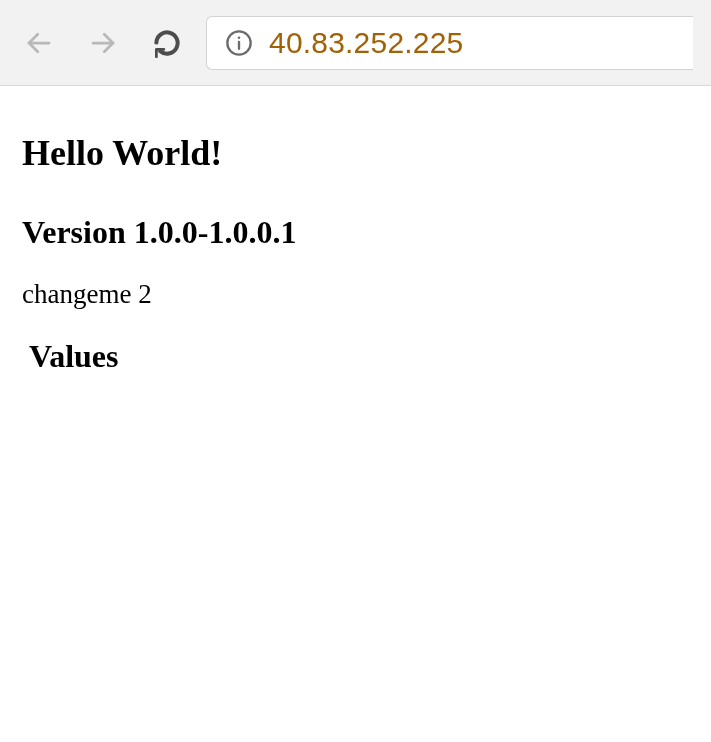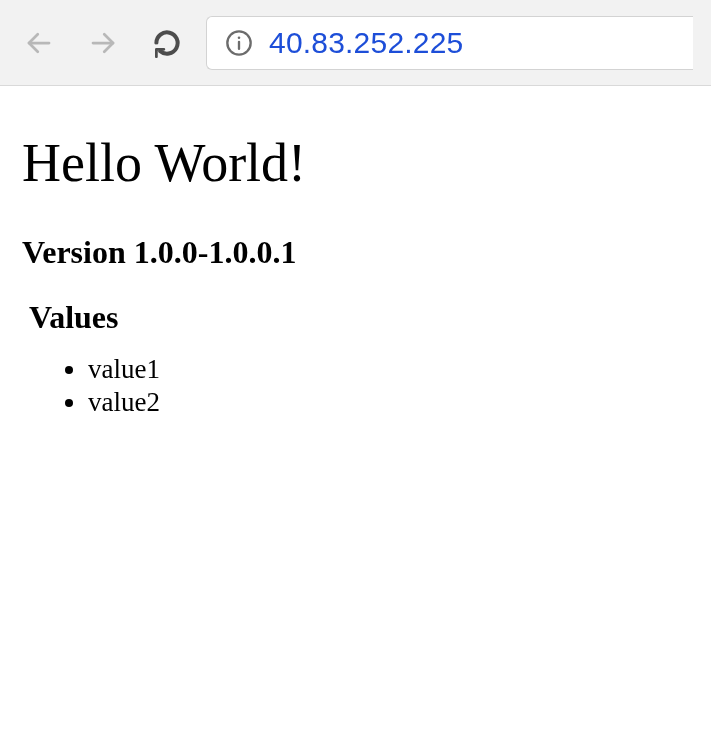--- a/index.html
+++ b/index.html
@@ -39,40 +39,40 @@
       display: flex;
       align-items: center;
       height: 54px;
       background: #ffffff;
       border: 1px solid #d3d3d3;
       border-right: none;
       border-radius: 6px 0 0 6px;
       padding: 0 18px;
       gap: 16px;
       font-family: Arial, Helvetica, sans-serif;
-      color: #1d4ed8;
+      color: #a16207;
     }
     .info-icon {
       display: flex;
       align-items: center;
       justify-content: center;
       color: #6c6c6c;
     }
     .addr-text {
       font-size: 30px;
       font-weight: 400;
       letter-spacing: 0.2px;
       white-space: nowrap;
     }
     .page-content {
       padding: 10px 22px 20px 22px;
     }
     h1.page-title {
-      font-size: 54px;
-      font-weight: normal;
+      font-size: 36px;
+      font-weight: bold;
       margin: 36px 0 20px 0;
     }
     h2.version-heading {
       font-size: 32px;
       font-weight: bold;
       margin: 40px 0 20px 0;
     }
     p.change-text {
       font-size: 27px;
       margin: 28px 0 22px 0;
@@ -130,18 +130,15 @@
         <circle cx="12" cy="7.5" r="1.1" fill="currentColor" stroke="none"></circle>
       </svg>
     </span>
     <span class="addr-text">40.83.252.225</span>
   </div>
 </div>
 
 <div class="page-content">
   <h1 class="page-title">Hello World!</h1>
   <h2 class="version-heading">Version 1.0.0-1.0.0.1</h2>
+  <p class="change-text">changeme 2</p>
   <h3 class="values-heading">Values</h3>
-  <ul class="values-list">
-    <li>value1</li>
-    <li>value2</li>
-  </ul>
 </div>
 
 </body></html>

